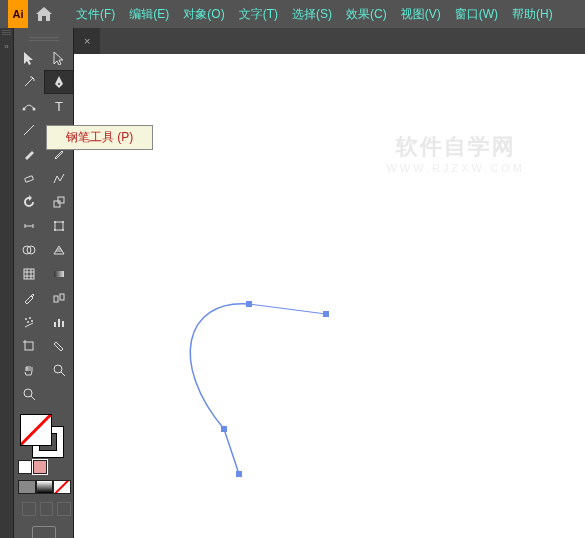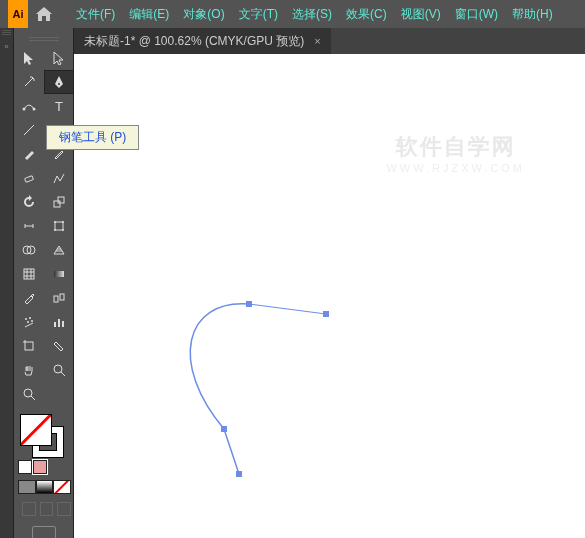--- a/index.html
+++ b/index.html
@@ -29,21 +29,21 @@
 .fill-box { position: absolute; width: 32px; height: 32px; background: #fff; border: 1px solid #000; top: 0; left: 0; overflow: hidden; }
 .fill-box .slash { position: absolute; width: 200%; height: 3px; background: red; transform: rotate(-45deg); top: 14px; left: -16px; }
 .mini-swatches { display: flex; gap: 1px; margin-top: 2px; margin-left: 2px; }
 .mini-swatches .sw { width: 14px; height: 14px; border: 1px solid #222; }
 .color-row { display: flex; gap: 0; margin-top: 6px; margin-left: 2px; }
 .color-row .c { width: 18px; height: 14px; border: 1px solid #222; }
 .draw-mode { display: flex; gap: 4px; margin-top: 8px; margin-left: 6px; }
 .draw-mode .dm { width: 14px; height: 14px; border: 1px solid #666; }
 .screen-mode { width: 24px; height: 18px; margin: 10px auto 0; border: 1px solid #888; border-radius: 2px; }
 .canvas-area { position: absolute; left: 74px; top: 54px; right: 0; bottom: 0; background: #fff; }
-.tooltip { position: absolute; left: 46px; top: 125px; background: #f5f5dc; border: 1px solid #888; padding: 3px 12px; font-size: 12px; color: #1d4ed8; z-index: 50; }
+.tooltip { position: absolute; left: 46px; top: 125px; background: #f5f5dc; border: 1px solid #888; padding: 3px 19px; font-size: 12px; color: #b91c1c; z-index: 50; }
 .watermark { position: absolute; right: 60px; top: 78px; text-align: center; }
 .watermark .wm1 { font-size: 22px; font-weight: bold; color: #e8e8e8; letter-spacing: 2px; }
 .watermark .wm2 { font-size: 11px; color: #eee; letter-spacing: 3px; }
 svg.curve { position: absolute; left: 90px; top: 210px; }
 .cp { width: 6px; height: 6px; background: #6b8ce8; position: absolute; }
 </style>
 </head>
 <body>
 
 <div class="menubar">
@@ -311,21 +311,20 @@
       <div class="dm"></div>
       <div class="dm"></div>
       <div class="dm"></div>
     </div>
     <div class="screen-mode"></div>
   </div>
 </div>
 
 <div class="doc-tab-bar">
   <div class="doc-tab">
-    <span>未标题-1* @ 100.62% (CMYK/GPU 预览)</span>
     <span class="close-x">×</span>
   </div>
 </div>
 
 <div class="canvas-area">
   <div class="watermark">
     <div class="wm1">软件自学网</div>
     <div class="wm2">WWW.RJZXW.COM</div>
   </div>
   <svg class="curve" width="200" height="230">

